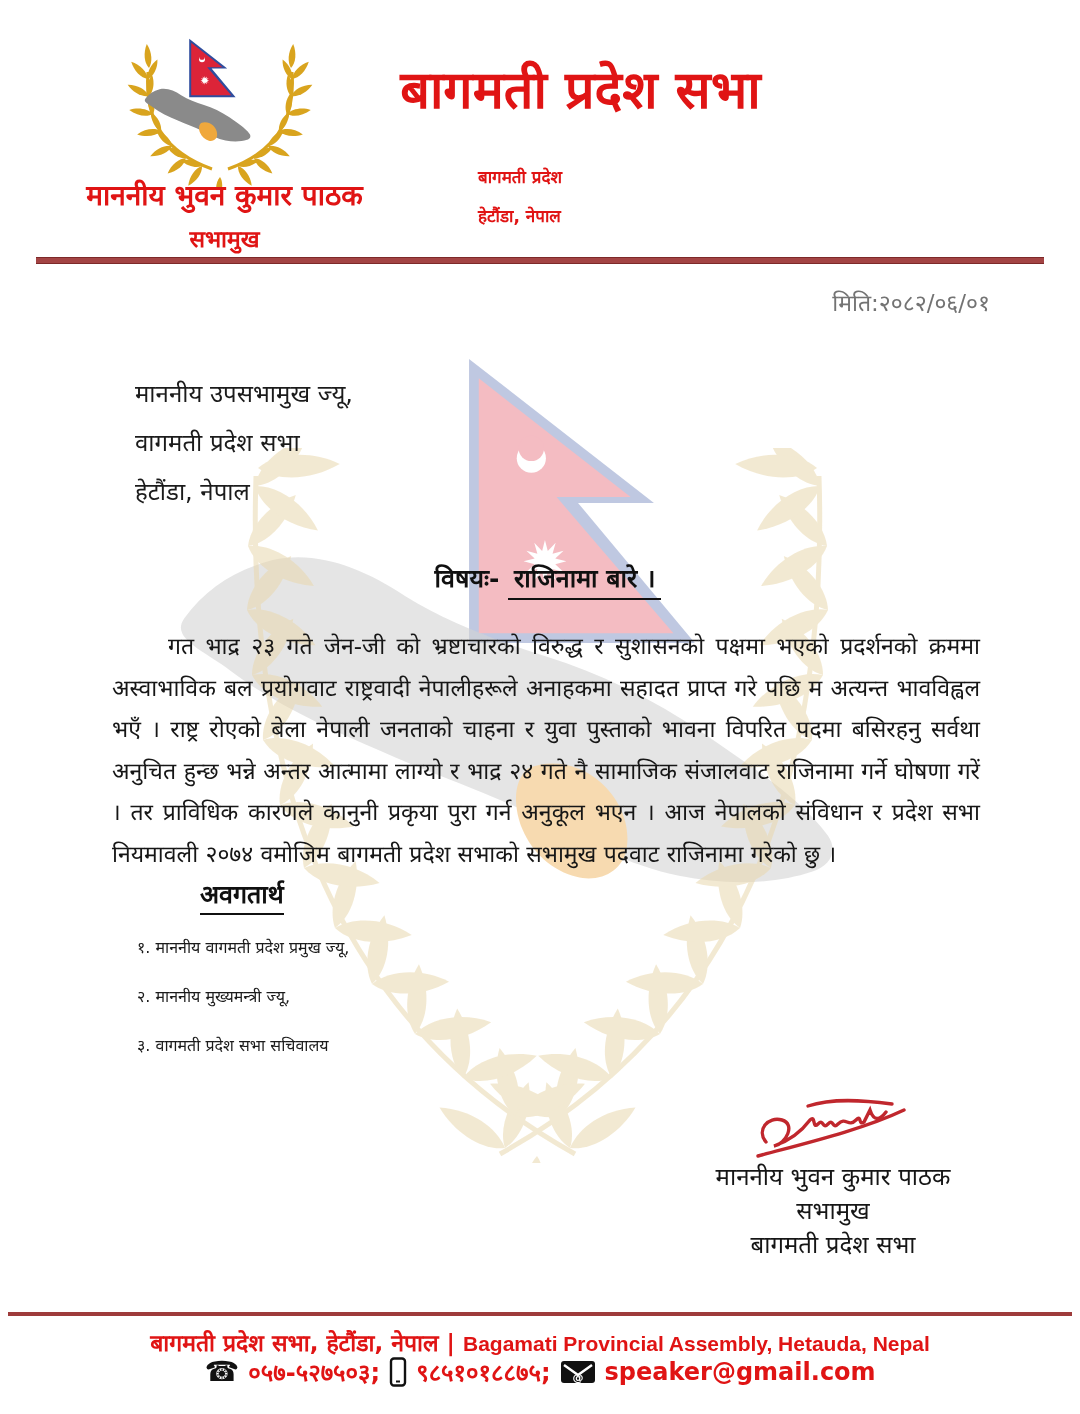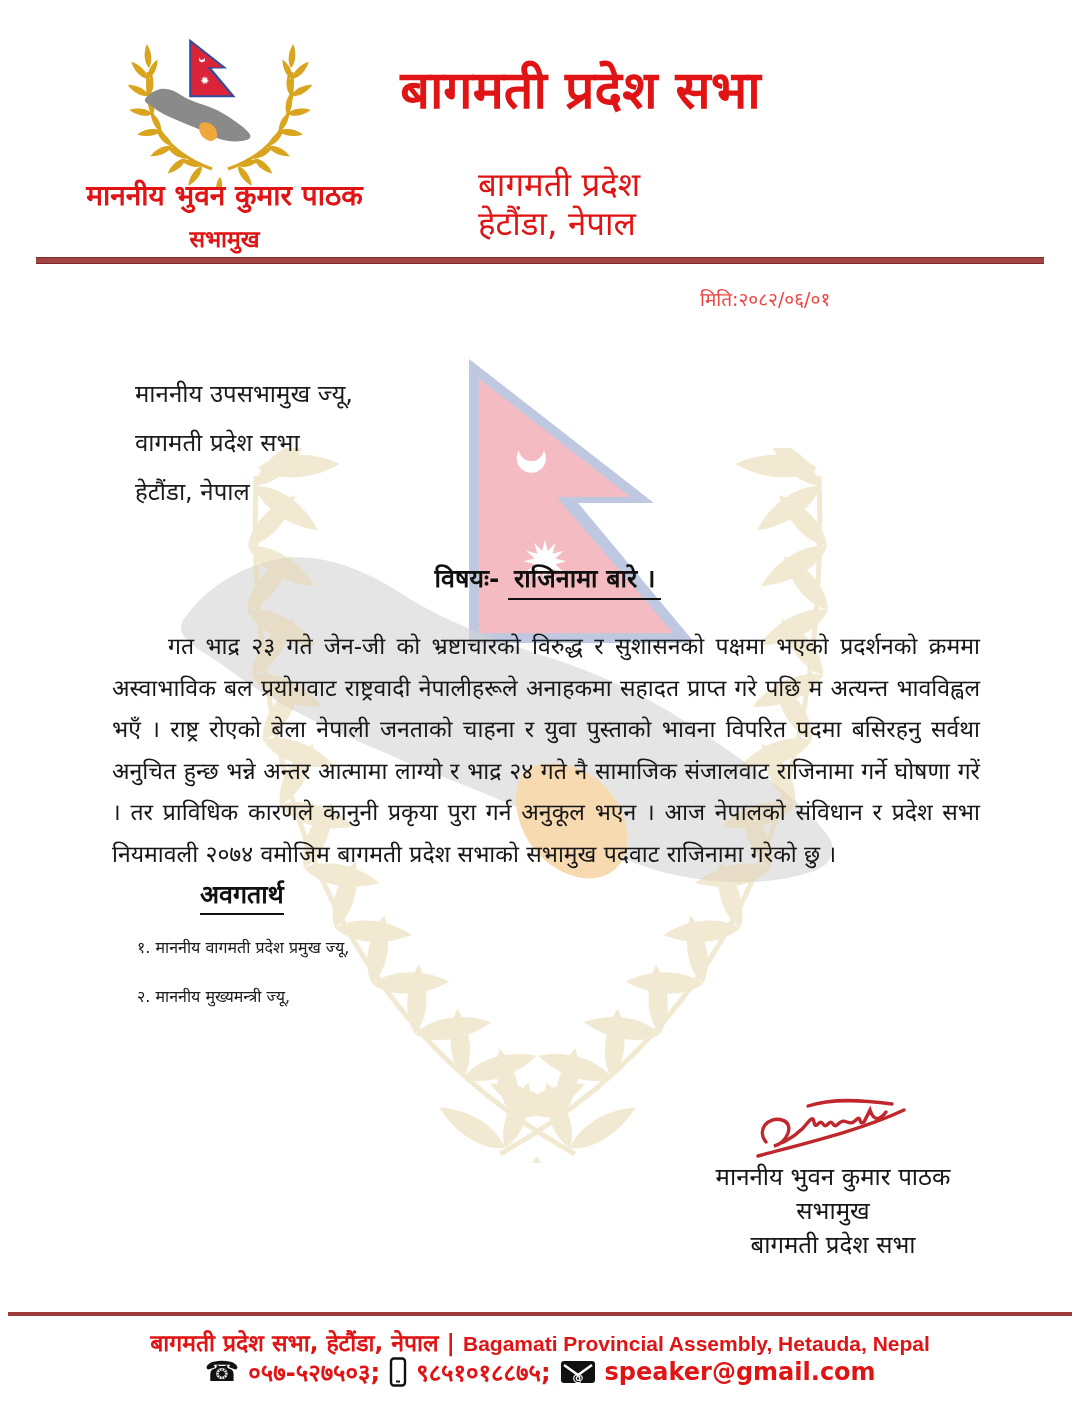--- a/index.html
+++ b/index.html
@@ -10,24 +10,24 @@
   
   .wm-flag{position:absolute;left:462px;top:355px;opacity:.30;}
   .wm-map{position:absolute;left:168px;top:552px;opacity:.60;}
   .wm-wreath{position:absolute;left:115px;top:448px;opacity:.55;}
   
   .logo{position:absolute;left:126px;top:36px;}
   .officer{position:absolute;left:42px;top:180px;width:365px;text-align:center;font-weight:bold;color:#e01414;}
   .officer-name{font-size:28px;line-height:32px;}
   .officer-title{font-size:23px;margin-top:10px;}
   .masthead{position:absolute;left:328px;top:60px;width:505px;text-align:center;font-weight:bold;color:#e01414;font-size:52px;line-height:60px;}
-  .mast-sub{position:absolute;left:478px;top:165px;font-weight:normal;color:#e01414;font-size:33px;line-height:39px;}
+  .mast-sub{position:absolute;left:478px;top:158px;font-weight:bold;color:#e01414;font-size:17px;line-height:39px;}
   .rule{position:absolute;left:36px;top:257px;width:1008px;height:5px;background:#a34444;border-top:1px solid #7d2929;border-bottom:1px solid #7d2929;}
   
-  .date-line{position:absolute;left:700px;top:286px;width:290px;text-align:left;font-size:19px;color:#ef4444;}
+  .date-line{position:absolute;left:700px;top:286px;width:290px;text-align:right;font-size:23px;color:#737373;}
   .addressee{position:absolute;left:135px;top:376px;font-size:24px;color:#1b1b1b;}
   .addressee div{height:49px;}
   .subject{position:absolute;left:0;top:560px;width:1080px;text-align:center;font-size:25px;font-weight:bold;color:#101010;padding-left:8px;}
   .subject .u{border-bottom:2px solid #101010;padding:0 6px 5px 6px;}
   .body-par{position:absolute;left:112px;top:626px;width:868px;font-size:23px;line-height:41.5px;text-align:justify;text-indent:56px;color:#161616;}
   .cc-head{position:absolute;left:200px;top:876px;font-size:25px;font-weight:bold;color:#101010;border-bottom:2px solid #101010;padding-bottom:3px;}
   .cc-list{position:absolute;left:137px;top:936px;font-size:16px;color:#1b1b1b;}
   .cc-list div{height:49px;}
   .sig-img{position:absolute;left:752px;top:1090px;}
   .sig-block{position:absolute;left:683px;top:1160px;width:300px;text-align:center;font-size:24px;line-height:34px;color:#161616;}
@@ -164,20 +164,21 @@
     <span>विषयः-</span>
     <span class="u">राजिनामा बारे ।</span>
   </div>
 
   <div class="body-par">गत भाद्र २३ गते जेन-जी को भ्रष्टाचारको विरुद्ध र सुशासनको पक्षमा भएको प्रदर्शनको क्रममा अस्वाभाविक बल प्रयोगवाट राष्ट्रवादी नेपालीहरूले अनाहकमा सहादत प्राप्त गरे पछि म अत्यन्त भावविह्वल भएँ । राष्ट्र रोएको बेला नेपाली जनताको चाहना र युवा पुस्ताको भावना विपरित पदमा बसिरहनु सर्वथा अनुचित हुन्छ भन्ने अन्तर आत्मामा लाग्यो र भाद्र २४ गते नै सामाजिक संजालवाट राजिनामा गर्ने घोषणा गरें । तर प्राविधिक कारणले कानुनी प्रकृया पुरा गर्न अनुकूल भएन । आज नेपालको संविधान र प्रदेश सभा नियमावली २०७४ वमोजिम बागमती प्रदेश सभाको सभामुख पदवाट राजिनामा गरेको छु ।</div>
 
   <div class="cc-head">अवगतार्थ</div>
   <div class="cc-list">
     <div>१. माननीय वागमती प्रदेश प्रमुख ज्यू,</div>
     <div>२. माननीय मुख्यमन्त्री ज्यू,</div>
+    <div>३. वागमती प्रदेश सभा सचिवालय</div>
   </div>
 
   <svg class="sig-img" width="162" height="74" viewBox="0 0 162 74">
     <g fill="none" stroke="#c0272d" stroke-width="3.4" stroke-linecap="round">
       <path d="M14,52 C4,40 16,26 30,30 C44,34 34,54 22,56 C40,50 52,38 58,30 C64,24 60,40 66,34 C72,28 70,40 76,34 C82,28 80,40 86,34 C94,26 96,38 104,30 C110,24 106,36 112,32 L118,20 C122,32 128,30 134,22"></path>
       <path d="M56,16 C80,8 110,10 140,14"></path>
       <path d="M6,66 C50,54 110,40 152,20"></path>
     </g>
   </svg>
   <div class="sig-block">

